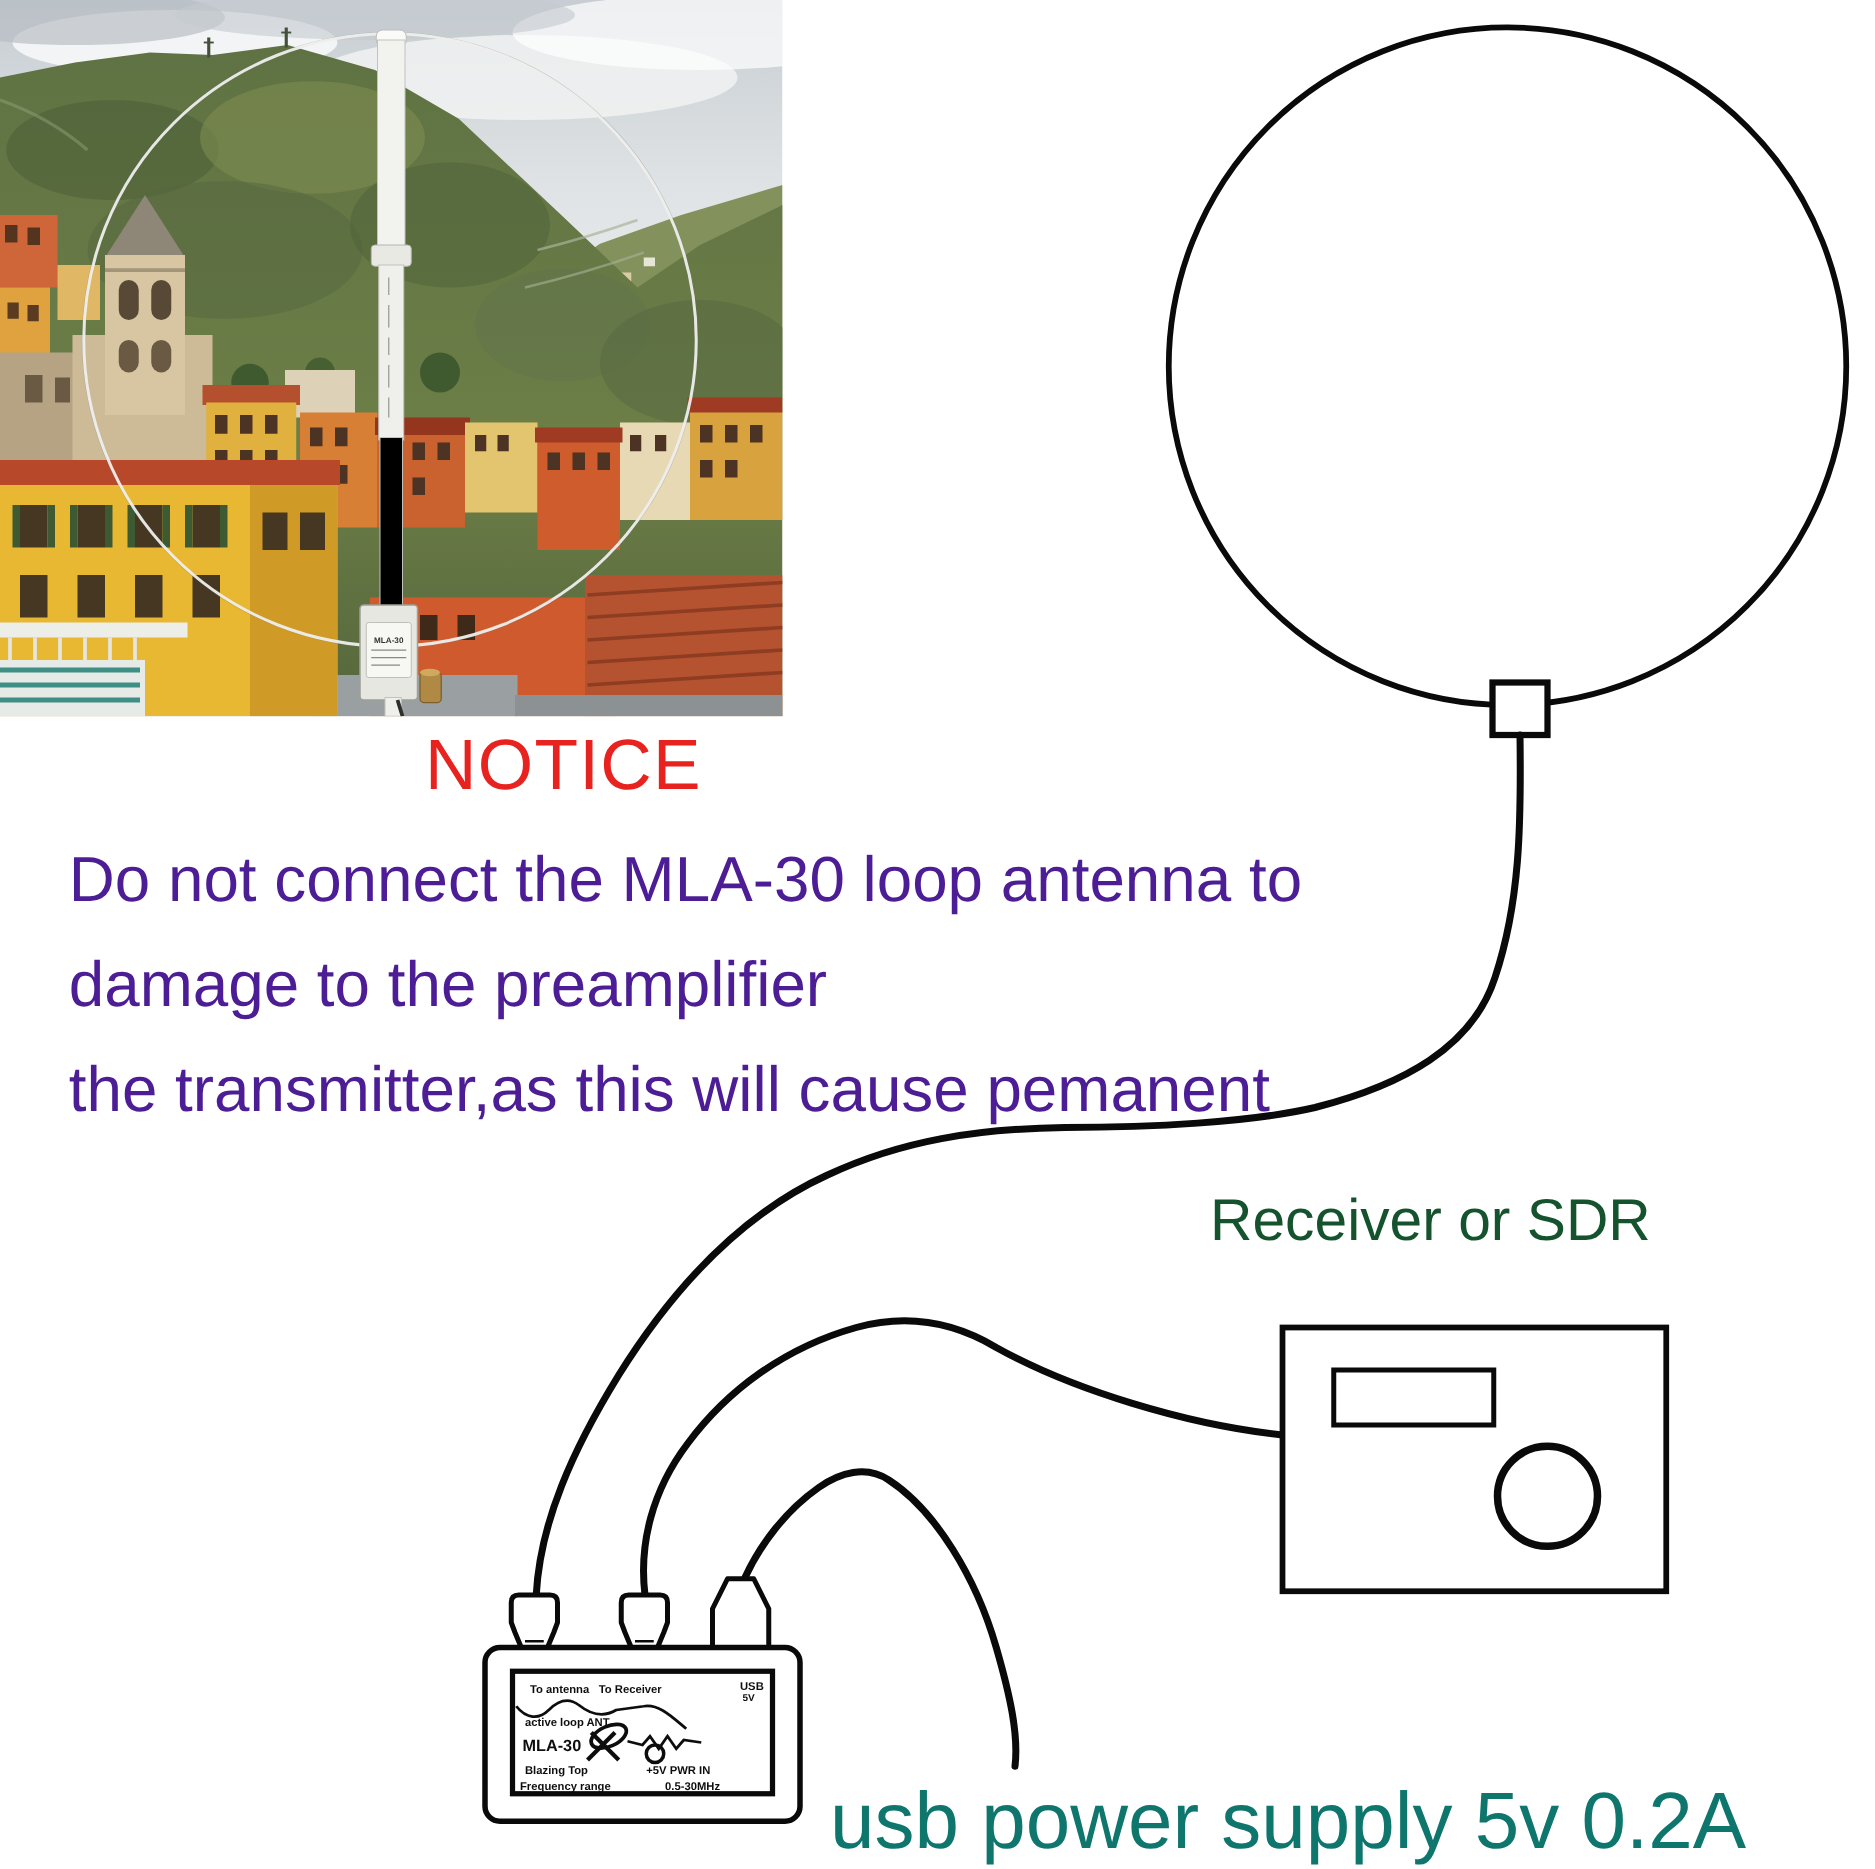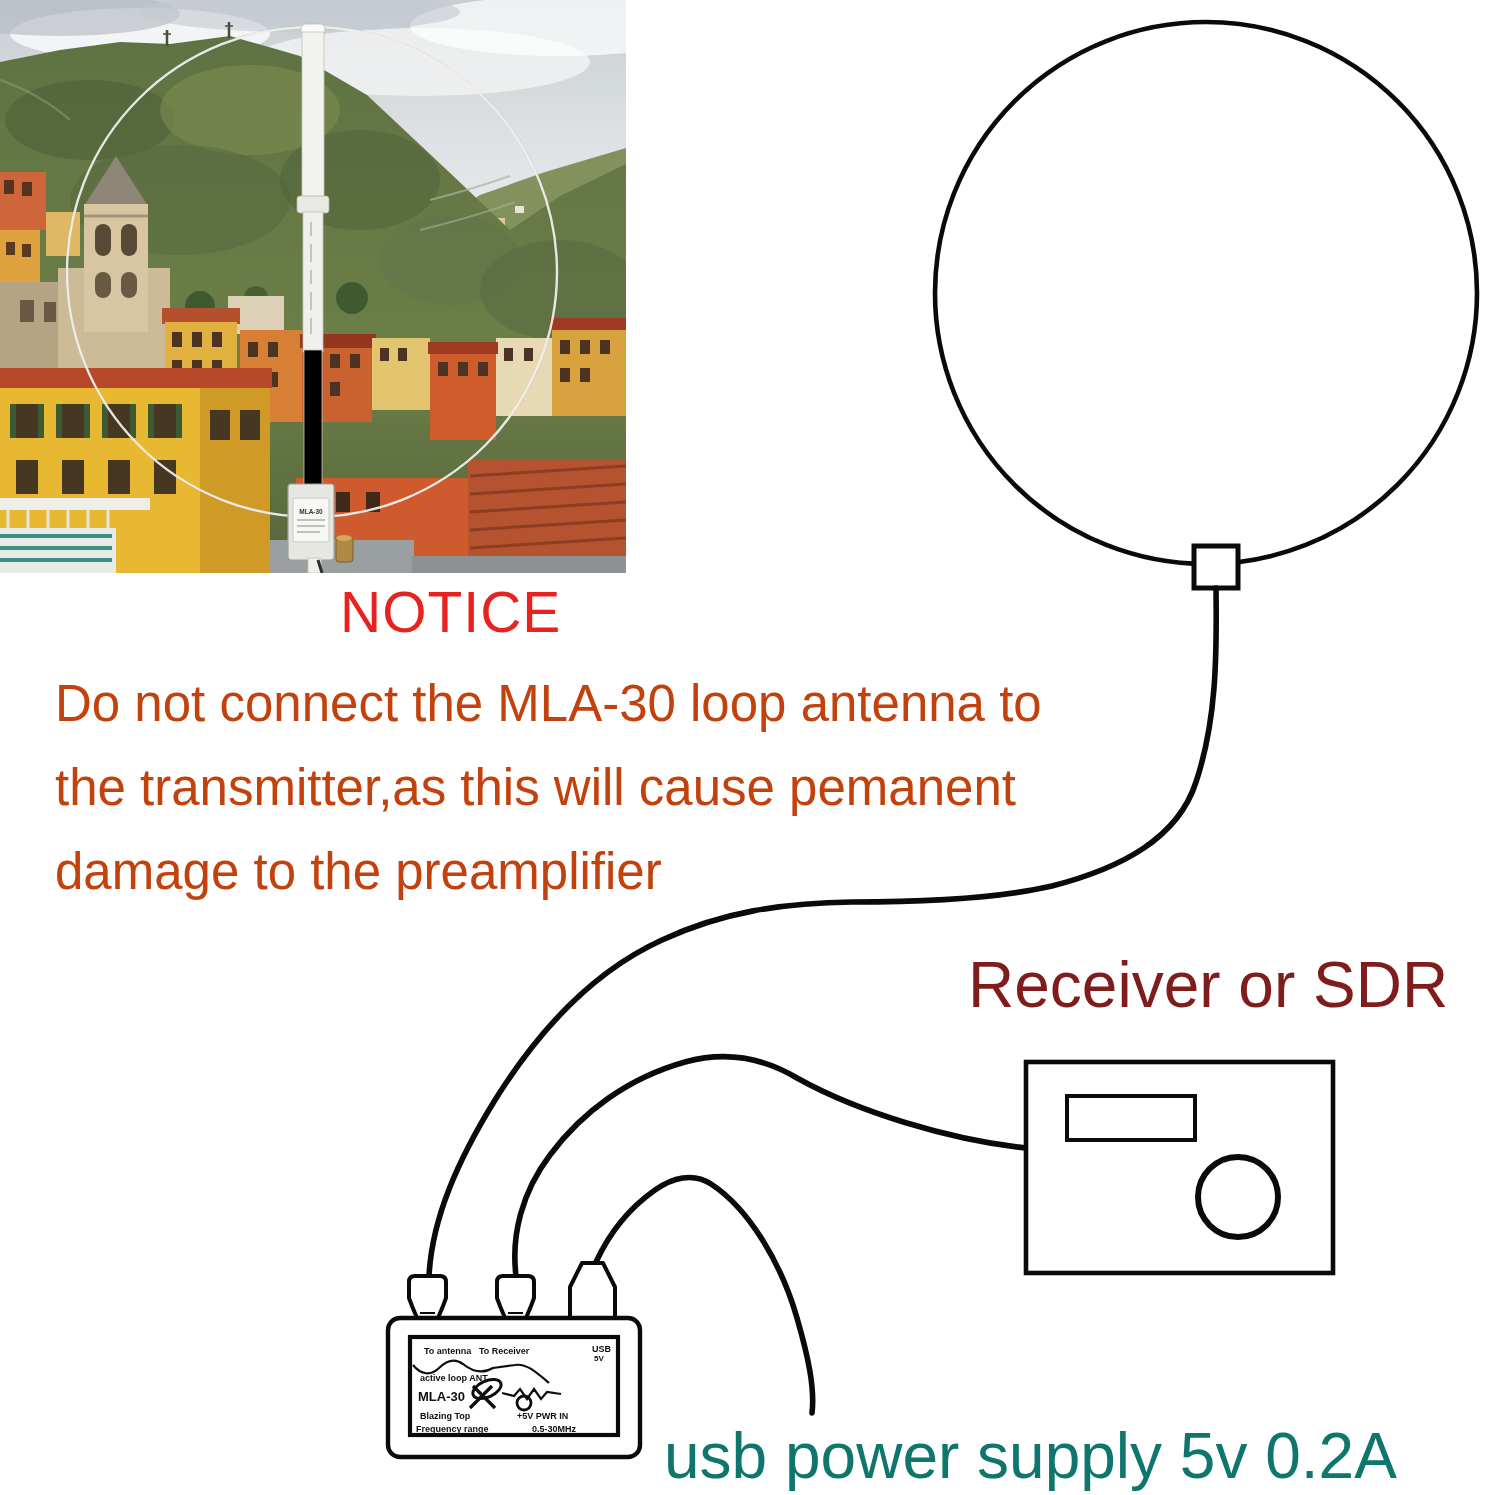--- a/index.html
+++ b/index.html
@@ -8,24 +8,24 @@
     font-family:"Liberation Sans","DejaVu Sans",sans-serif;
   }
   .abs{position:absolute;}
   #photo{left:0;top:0;width:626px;height:573px;overflow:hidden;}
   #notice-title{
     left:340px;top:579px;width:220px;text-align:left;
     font-size:57px;font-weight:400;letter-spacing:1px;color:#e8221e;white-space:nowrap;
   }
   #warning-text{
     left:55px;top:662px;width:1200px;
-    font-size:51px;line-height:84px;color:#c2410c;white-space:nowrap;
+    font-size:51px;line-height:84px;color:#4c1d95;white-space:nowrap;
   }
   #receiver-label{
-    left:968px;top:948px;font-size:64px;color:#7f1d1d;white-space:nowrap;
+    left:968px;top:948px;font-size:47px;color:#14532d;white-space:nowrap;
   }
   #usb-label{
     left:664px;top:1419px;font-size:64px;color:#0f766e;white-space:nowrap;
   }
   #diagram-svg{left:0;top:0;width:1500px;height:1495px;}
   svg text{font-family:"Liberation Sans","DejaVu Sans",sans-serif;}
 </style>
 </head>
 <body>
 
@@ -251,22 +251,22 @@
     <rect x="308" y="558" width="13" height="15" fill="#efefec" stroke="#c2c2bc" stroke-width="0.8"></rect>
     <path d="M 318,560 L 322,573" stroke="#2e2e2a" stroke-width="3" fill="none"></path>
   </g>
 </svg>
 </div>
 
 <div id="notice-title" class="abs">NOTICE</div>
 
 <div id="warning-text" class="abs">
   <div>Do not connect the MLA-30 loop antenna to</div>
+  <div>damage to the preamplifier</div>
   <div>the transmitter,as this will cause pemanent</div>
-  <div>damage to the preamplifier</div>
 </div>
 
 <div id="receiver-label" class="abs">Receiver or SDR</div>
 
 <div id="usb-label" class="abs">usb power supply 5v 0.2A</div>
 
 <svg id="diagram-svg" class="abs" viewBox="0 0 1500 1495">
   <defs>
     <filter id="scribble" x="-20%" y="-20%" width="140%" height="140%">
       <feGaussianBlur stdDeviation="0.35"></feGaussianBlur>

